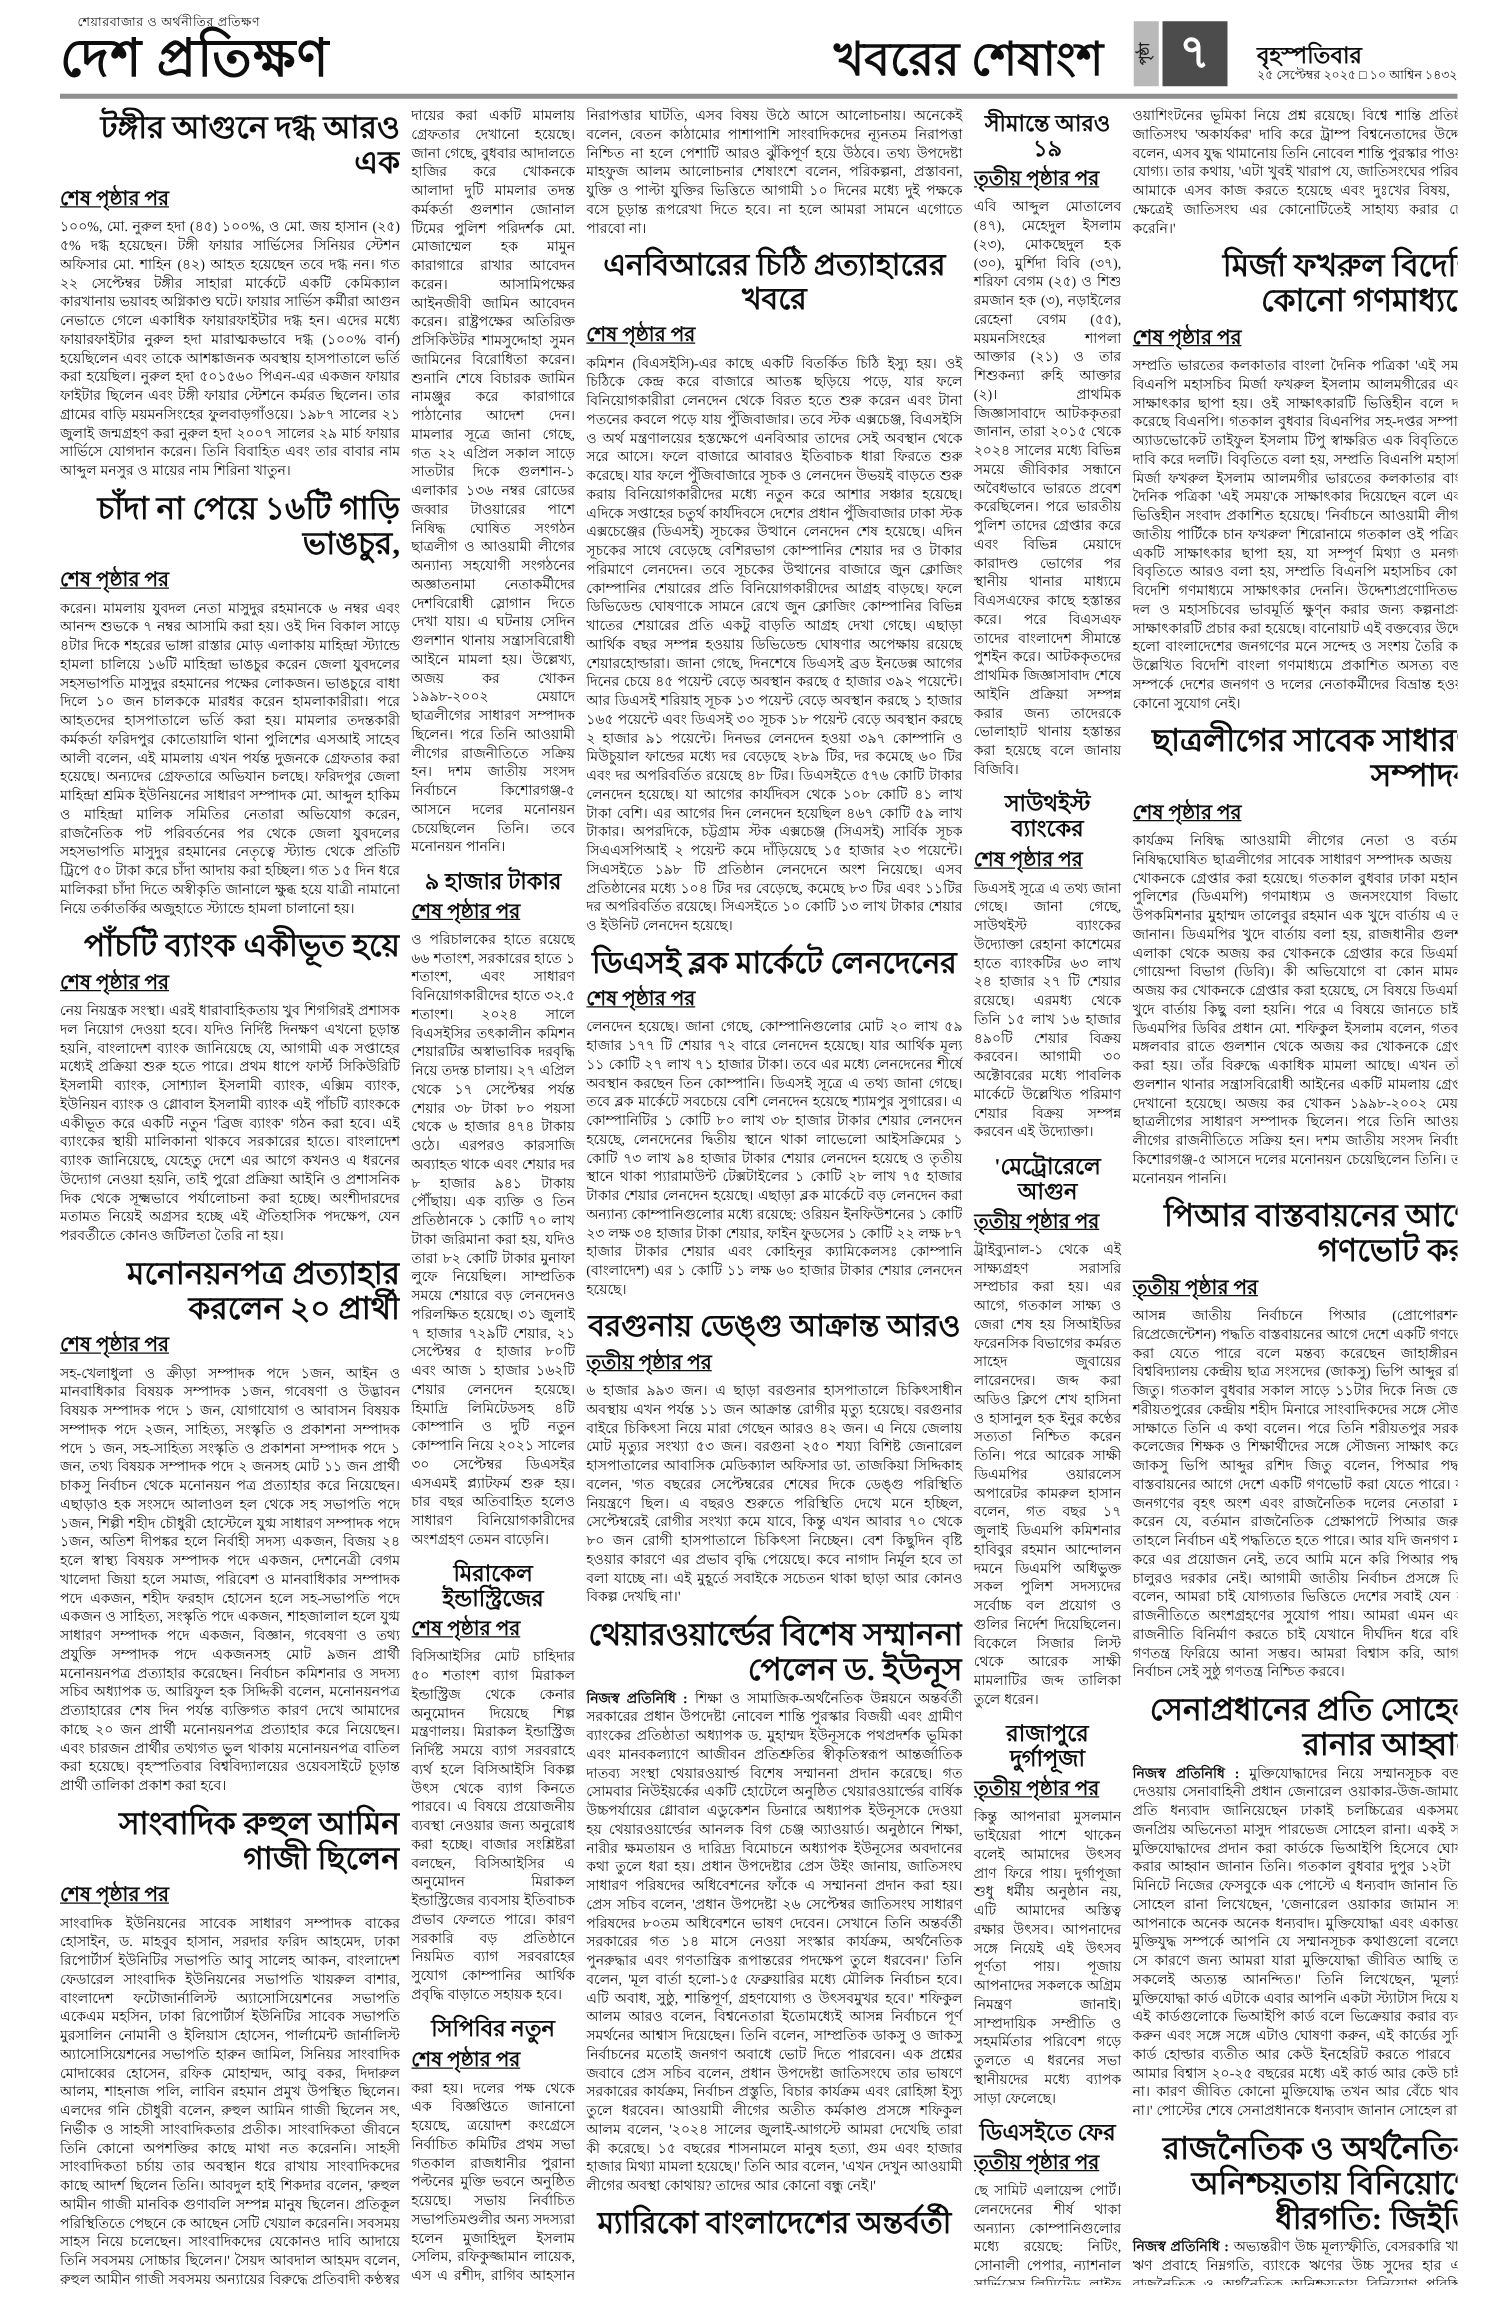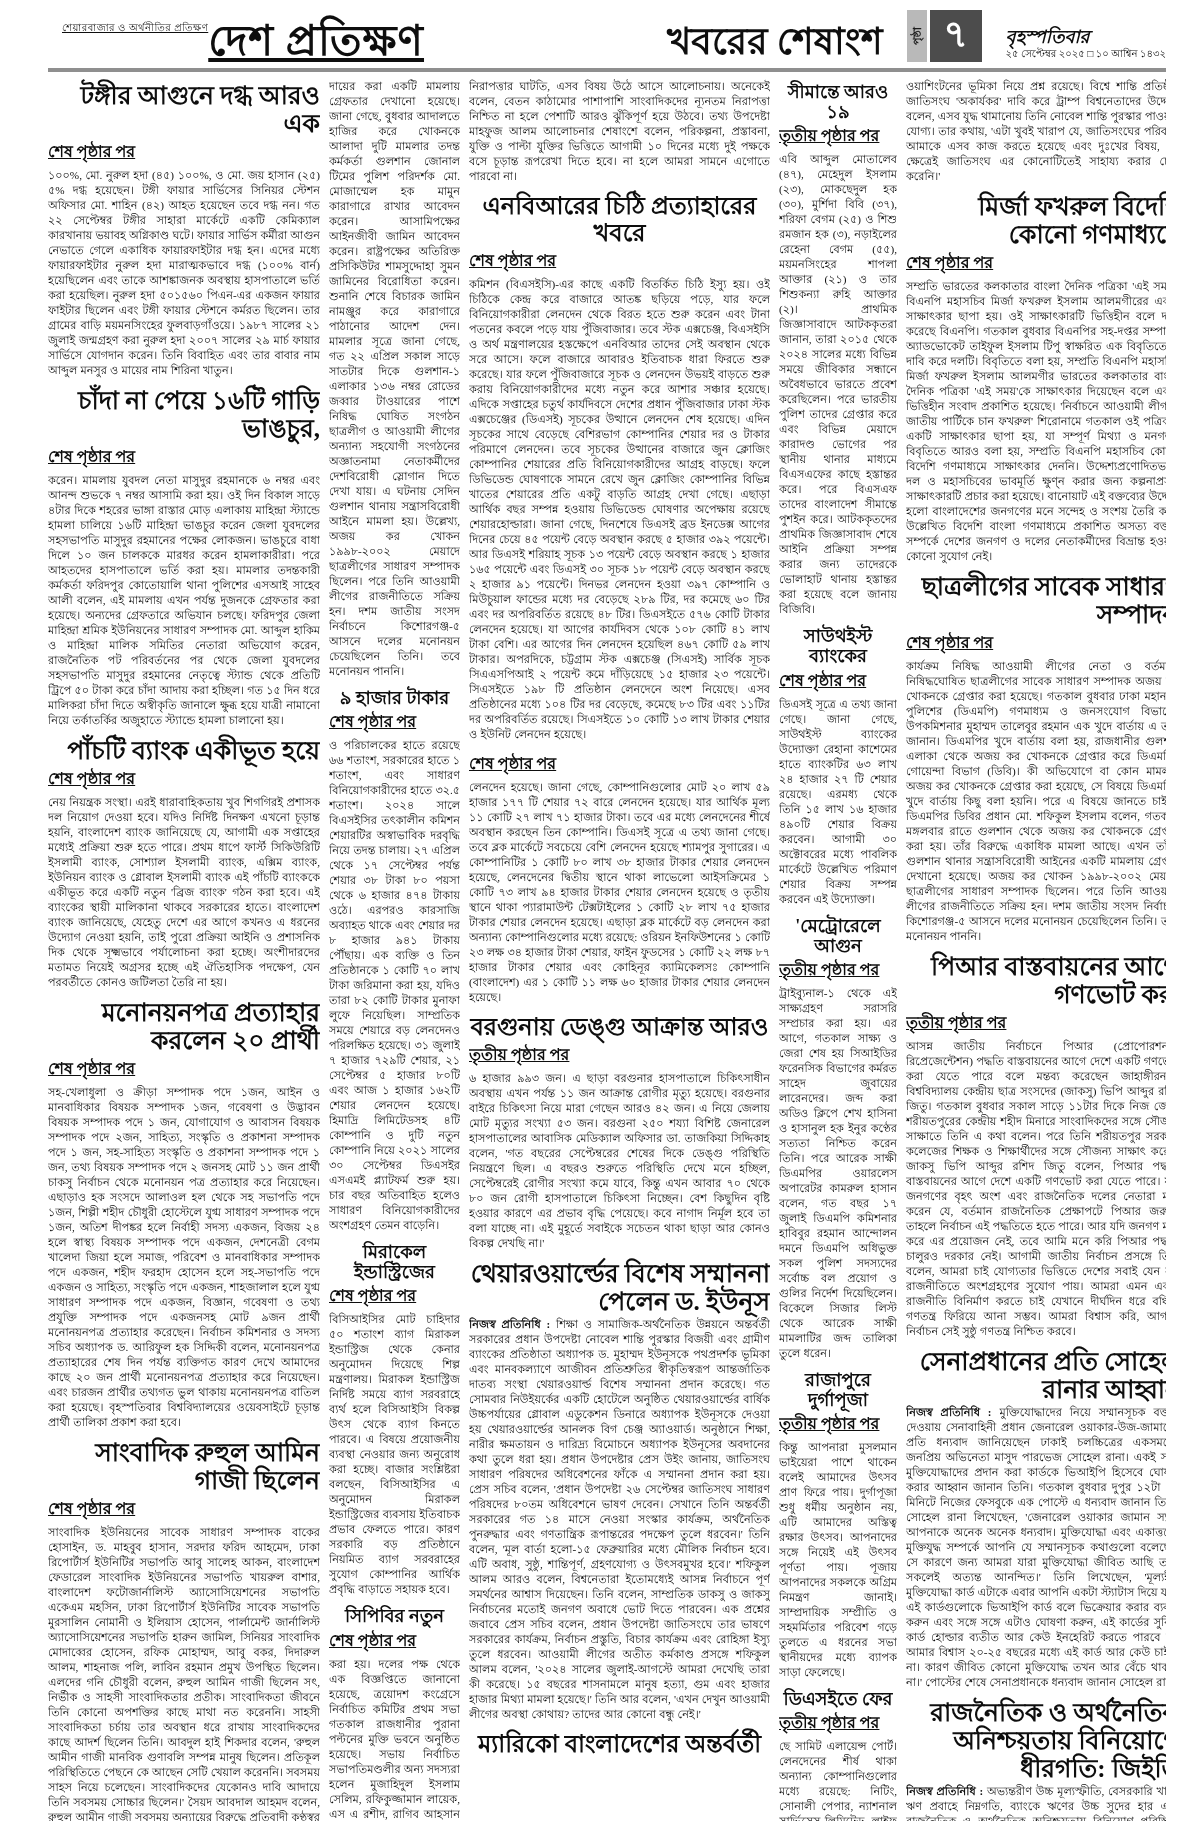--- a/index.html
+++ b/index.html
@@ -2,33 +2,33 @@
 <html lang="bn"><head>
 <meta charset="utf-8">
 <style>
   html,body{margin:0;padding:0;background:#ffffff;}
   body{width:1200px;height:1843px;overflow:hidden;color:#0e0e0e;
        font-family:"Liberation Serif","DejaVu Serif",serif;}
   .page{padding:10px 34px 0 48px;}
   
   .hdr{display:flex;justify-content:space-between;align-items:flex-end;
        border-bottom:4px solid #8f8f8f;padding-bottom:6px;}
-  .mast{display:flex;flex-direction:row;text-decoration:underline;}
+  .mast{display:flex;flex-direction:column;}
   .tagline{font-size:10px;color:#1a1a1a;margin-left:14px;letter-spacing:.5px;}
   .mast-title{font-size:42px;font-weight:700;line-height:1.0;letter-spacing:1px;}
   .hdr-right{display:flex;align-items:flex-end;gap:24px;}
   .section-title{font-size:37px;font-weight:700;line-height:1;padding-bottom:2px;}
   .pagebox{display:flex;align-items:stretch;}
   .page-label{background:#b9b9b9;color:#1c1c1c;font-size:11px;font-weight:700;
       writing-mode:vertical-rl;transform:rotate(180deg);
       display:flex;align-items:center;justify-content:center;width:20px;height:52px;}
   .page-num{background:#4c4c4c;color:#ffffff;font-size:38px;font-weight:700;
       width:52px;height:52px;display:flex;align-items:center;justify-content:center;margin-left:3px;}
   .datebox{display:flex;flex-direction:column;justify-content:flex-end;padding-bottom:2px;}
-  .day{font-size:18px;font-weight:700;line-height:1.15;font-style:italic;}
+  .day{font-size:18px;font-weight:700;line-height:1.15;}
   .date{font-size:10px;line-height:1.25;}
   
   .cols{display:flex;gap:9px;margin-top:7px;height:1742px;overflow:hidden;}
   .col{overflow:hidden;flex:none;}
   .col-a{width:272px;} .col-b{width:131px;} .col-c{width:301px;}
   .col-d{width:118px;} .col-e{width:274px;}
   .art{margin:0 0 9px 0;}
   .hl{font-weight:700;text-align:center;line-height:1.12;margin:3px 0 1px 0;}
   .hl-lg{font-size:25px;text-align:right;}
   .hl-xl{font-size:24px;}
@@ -117,20 +117,21 @@
     <div class="col col-c">
       <article class="art">
         <p class="bd">নিরাপত্তার ঘাটতি, এসব বিষয় উঠে আসে আলোচনায়। অনেকেই বলেন, বেতন কাঠামোর পাশাপাশি সাংবাদিকদের ন্যূনতম নিরাপত্তা নিশ্চিত না হলে পেশাটি আরও ঝুঁকিপূর্ণ হয়ে উঠবে। তথ্য উপদেষ্টা মাহফুজ আলম আলোচনার শেষাংশে বলেন, পরিকল্পনা, প্রস্তাবনা, যুক্তি ও পাল্টা যুক্তির ভিত্তিতে আগামী ১০ দিনের মধ্যে দুই পক্ষকে বসে চূড়ান্ত রূপরেখা দিতে হবে। না হলে আমরা সামনে এগোতে পারবো না।</p>
       </article>
       <article class="art">
         <h2 class="hl hl-xl">এনবিআরের চিঠি প্রত্যাহারের খবরে</h2>
         <div class="sub">শেষ পৃষ্ঠার পর</div>
         <p class="bd">কমিশন (বিএসইসি)-এর কাছে একটি বিতর্কিত চিঠি ইস্যু হয়। ওই চিঠিকে কেন্দ্র করে বাজারে আতঙ্ক ছড়িয়ে পড়ে, যার ফলে বিনিয়োগকারীরা লেনদেন থেকে বিরত হতে শুরু করেন এবং টানা পতনের কবলে পড়ে যায় পুঁজিবাজার। তবে স্টক এক্সচেঞ্জ, বিএসইসি ও অর্থ মন্ত্রণালয়ের হস্তক্ষেপে এনবিআর তাদের সেই অবস্থান থেকে সরে আসে। ফলে বাজারে আবারও ইতিবাচক ধারা ফিরতে শুরু করেছে। যার ফলে পুঁজিবাজারে সূচক ও লেনদেন উভয়ই বাড়তে শুরু করায় বিনিয়োগকারীদের মধ্যে নতুন করে আশার সঞ্চার হয়েছে। এদিকে সপ্তাহের চতুর্থ কার্যদিবসে দেশের প্রধান পুঁজিবাজার ঢাকা স্টক এক্সচেঞ্জের (ডিএসই) সূচকের উত্থানে লেনদেন শেষ হয়েছে। এদিন সূচকের সাথে বেড়েছে বেশিরভাগ কোম্পানির শেয়ার দর ও টাকার পরিমাণে লেনদেন। তবে সূচকের উত্থানের বাজারে জুন ক্লোজিং কোম্পানির শেয়ারের প্রতি বিনিয়োগকারীদের আগ্রহ বাড়ছে। ফলে ডিভিডেন্ড ঘোষণাকে সামনে রেখে জুন ক্লোজিং কোম্পানির বিভিন্ন খাতের শেয়ারের প্রতি একটু বাড়তি আগ্রহ দেখা গেছে। এছাড়া আর্থিক বছর সম্পন্ন হওয়ায় ডিভিডেন্ড ঘোষণার অপেক্ষায় রয়েছে শেয়ারহোল্ডারা। জানা গেছে, দিনশেষে ডিএসই ব্রড ইনডেক্স আগের দিনের চেয়ে ৪৫ পয়েন্ট বেড়ে অবস্থান করছে ৫ হাজার ৩৯২ পয়েন্টে। আর ডিএসই শরিয়াহ সূচক ১৩ পয়েন্ট বেড়ে অবস্থান করছে ১ হাজার ১৬৫ পয়েন্টে এবং ডিএসই ৩০ সূচক ১৮ পয়েন্ট বেড়ে অবস্থান করছে ২ হাজার ৯১ পয়েন্টে। দিনভর লেনদেন হওয়া ৩৯৭ কোম্পানি ও মিউচুয়াল ফান্ডের মধ্যে দর বেড়েছে ২৮৯ টির, দর কমেছে ৬০ টির এবং দর অপরিবর্তিত রয়েছে ৪৮ টির। ডিএসইতে ৫৭৬ কোটি টাকার লেনদেন হয়েছে। যা আগের কার্যদিবস থেকে ১০৮ কোটি ৪১ লাখ টাকা বেশি। এর আগের দিন লেনদেন হয়েছিল ৪৬৭ কোটি ৫৯ লাখ টাকার। অপরদিকে, চট্টগ্রাম স্টক এক্সচেঞ্জ (সিএসই) সার্বিক সূচক সিএএসপিআই ২ পয়েন্ট কমে দাঁড়িয়েছে ১৫ হাজার ২৩ পয়েন্টে। সিএসইতে ১৯৮ টি প্রতিষ্ঠান লেনদেনে অংশ নিয়েছে। এসব প্রতিষ্ঠানের মধ্যে ১০৪ টির দর বেড়েছে, কমেছে ৮৩ টির এবং ১১টির দর অপরিবর্তিত রয়েছে। সিএসইতে ১০ কোটি ১৩ লাখ টাকার শেয়ার ও ইউনিট লেনদেন হয়েছে।</p>
       </article>
       <article class="art">
+        <h2 class="hl hl-xl">ডিএসই ব্লক মার্কেটে লেনদেনের</h2>
         <div class="sub">শেষ পৃষ্ঠার পর</div>
         <p class="bd">লেনদেন হয়েছে। জানা গেছে, কোম্পানিগুলোর মোট ২০ লাখ ৫৯ হাজার ১৭৭ টি শেয়ার ৭২ বারে লেনদেন হয়েছে। যার আর্থিক মূল্য ১১ কোটি ২৭ লাখ ৭১ হাজার টাকা। তবে এর মধ্যে লেনদেনের শীর্ষে অবস্থান করছেন তিন কোম্পানি। ডিএসই সূত্রে এ তথ্য জানা গেছে। তবে ব্লক মার্কেটে সবচেয়ে বেশি লেনদেন হয়েছে শ্যামপুর সুগারের। এ কোম্পানিটির ১ কোটি ৮০ লাখ ৩৮ হাজার টাকার শেয়ার লেনদেন হয়েছে, লেনদেনের দ্বিতীয় স্থানে থাকা লাভেলো আইসক্রিমের ১ কোটি ৭৩ লাখ ৯৪ হাজার টাকার শেয়ার লেনদেন হয়েছে ও তৃতীয় স্থানে থাকা প্যারামাউন্ট টেক্সটাইলের ১ কোটি ২৮ লাখ ৭৫ হাজার টাকার শেয়ার লেনদেন হয়েছে। এছাড়া ব্লক মার্কেটে বড় লেনদেন করা অন্যান্য কোম্পানিগুলোর মধ্যে রয়েছে: ওরিয়ন ইনফিউশনের ১ কোটি ২৩ লক্ষ ৩৪ হাজার টাকা শেয়ার, ফাইন ফুডসের ১ কোটি ২২ লক্ষ ৮৭ হাজার টাকার শেয়ার এবং কোহিনূর ক্যামিকেলসঃ কোম্পানি (বাংলাদেশ) এর ১ কোটি ১১ লক্ষ ৬০ হাজার টাকার শেয়ার লেনদেন হয়েছে।</p>
       </article>
       <article class="art">
         <h2 class="hl hl-xl">বরগুনায় ডেঙ্গু আক্রান্ত আরও</h2>
         <div class="sub">তৃতীয় পৃষ্ঠার পর</div>
         <p class="bd">৬ হাজার ৯৯৩ জন। এ ছাড়া বরগুনার হাসপাতালে চিকিৎসাধীন অবস্থায় এখন পর্যন্ত ১১ জন আক্রান্ত রোগীর মৃত্যু হয়েছে। বরগুনার বাইরে চিকিৎসা নিয়ে মারা গেছেন আরও ৪২ জন। এ নিয়ে জেলায় মোট মৃত্যুর সংখ্যা ৫৩ জন। বরগুনা ২৫০ শয্যা বিশিষ্ট জেনারেল হাসপাতালের আবাসিক মেডিক্যাল অফিসার ডা. তাজকিয়া সিদ্দিকাহ বলেন, 'গত বছরের সেপ্টেম্বরের শেষের দিকে ডেঙ্গু পরিস্থিতি নিয়ন্ত্রণে ছিল। এ বছরও শুরুতে পরিস্থিতি দেখে মনে হচ্ছিল, সেপ্টেম্বরেই রোগীর সংখ্যা কমে যাবে, কিন্তু এখন আবার ৭০ থেকে ৮০ জন রোগী হাসপাতালে চিকিৎসা নিচ্ছেন। বেশ কিছুদিন বৃষ্টি হওয়ার কারণে এর প্রভাব বৃদ্ধি পেয়েছে। কবে নাগাদ নির্মূল হবে তা বলা যাচ্ছে না। এই মুহূর্তে সবাইকে সচেতন থাকা ছাড়া আর কোনও বিকল্প দেখছি না।'</p>
       </article>
       <article class="art">
         <h2 class="hl hl-lg">থেয়ারওয়ার্ল্ডের বিশেষ সম্মাননা পেলেন ড. ইউনূস</h2>

